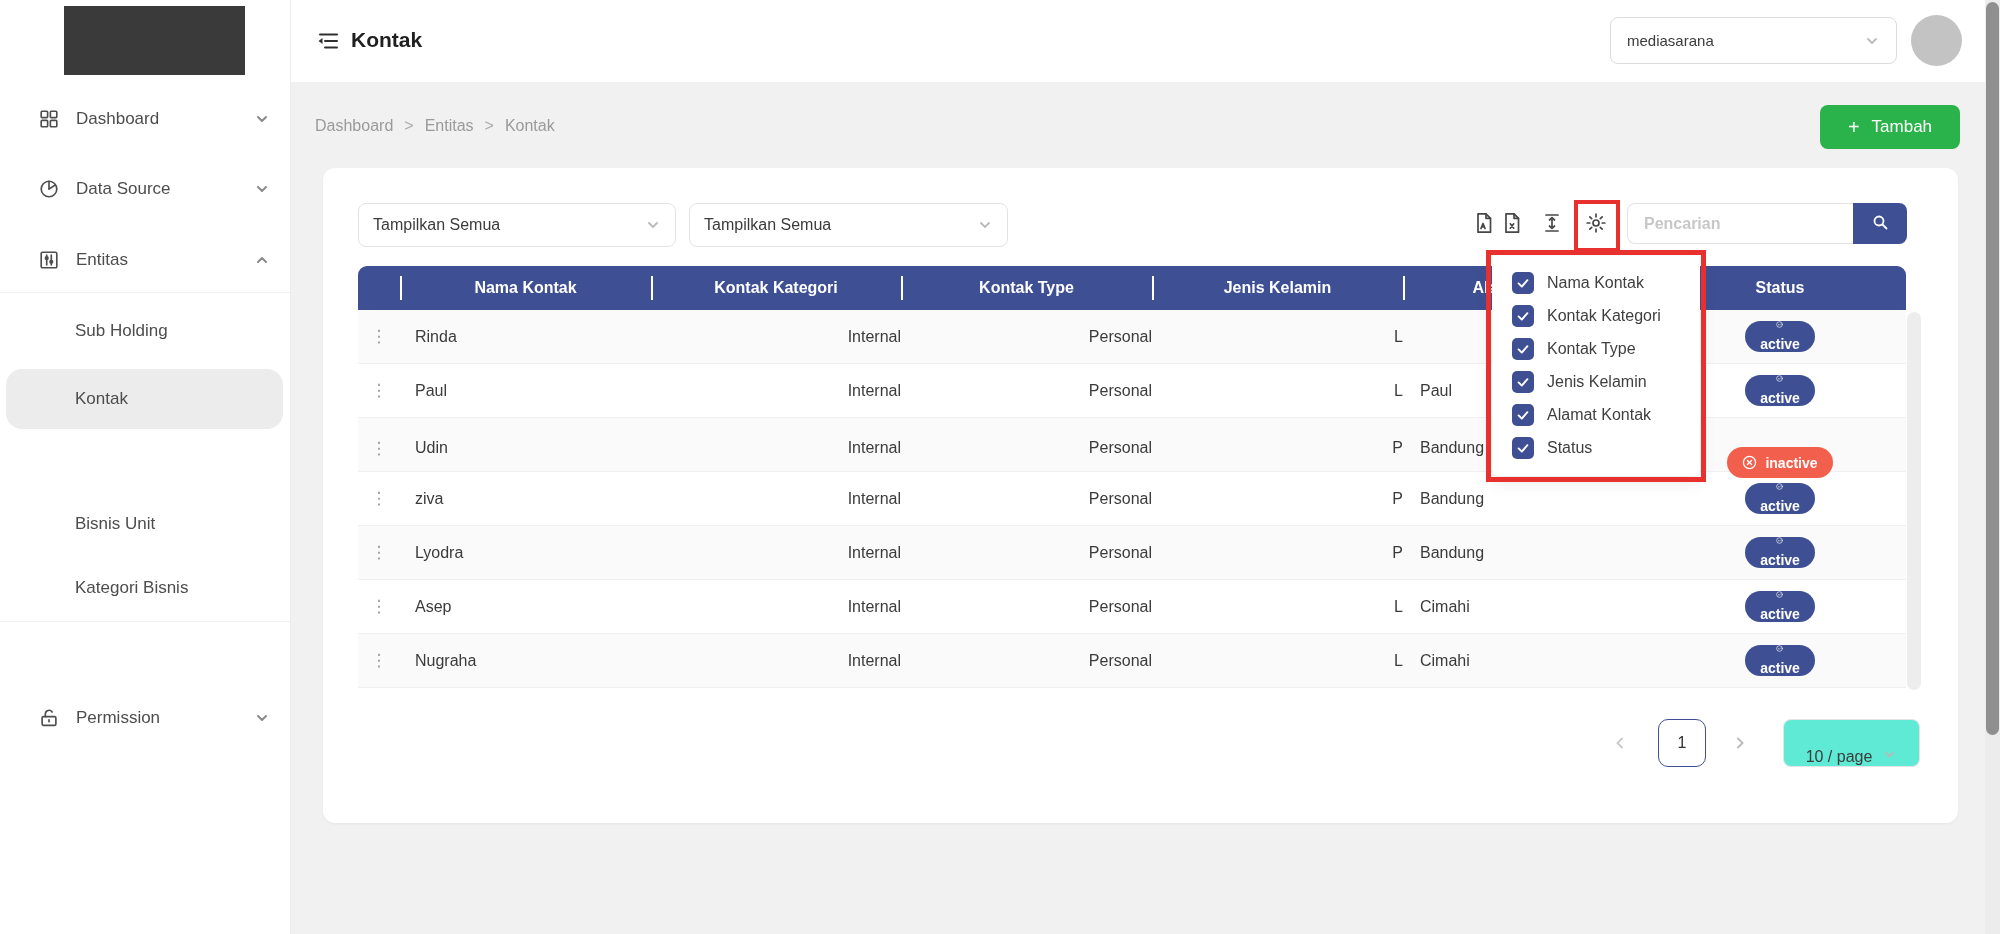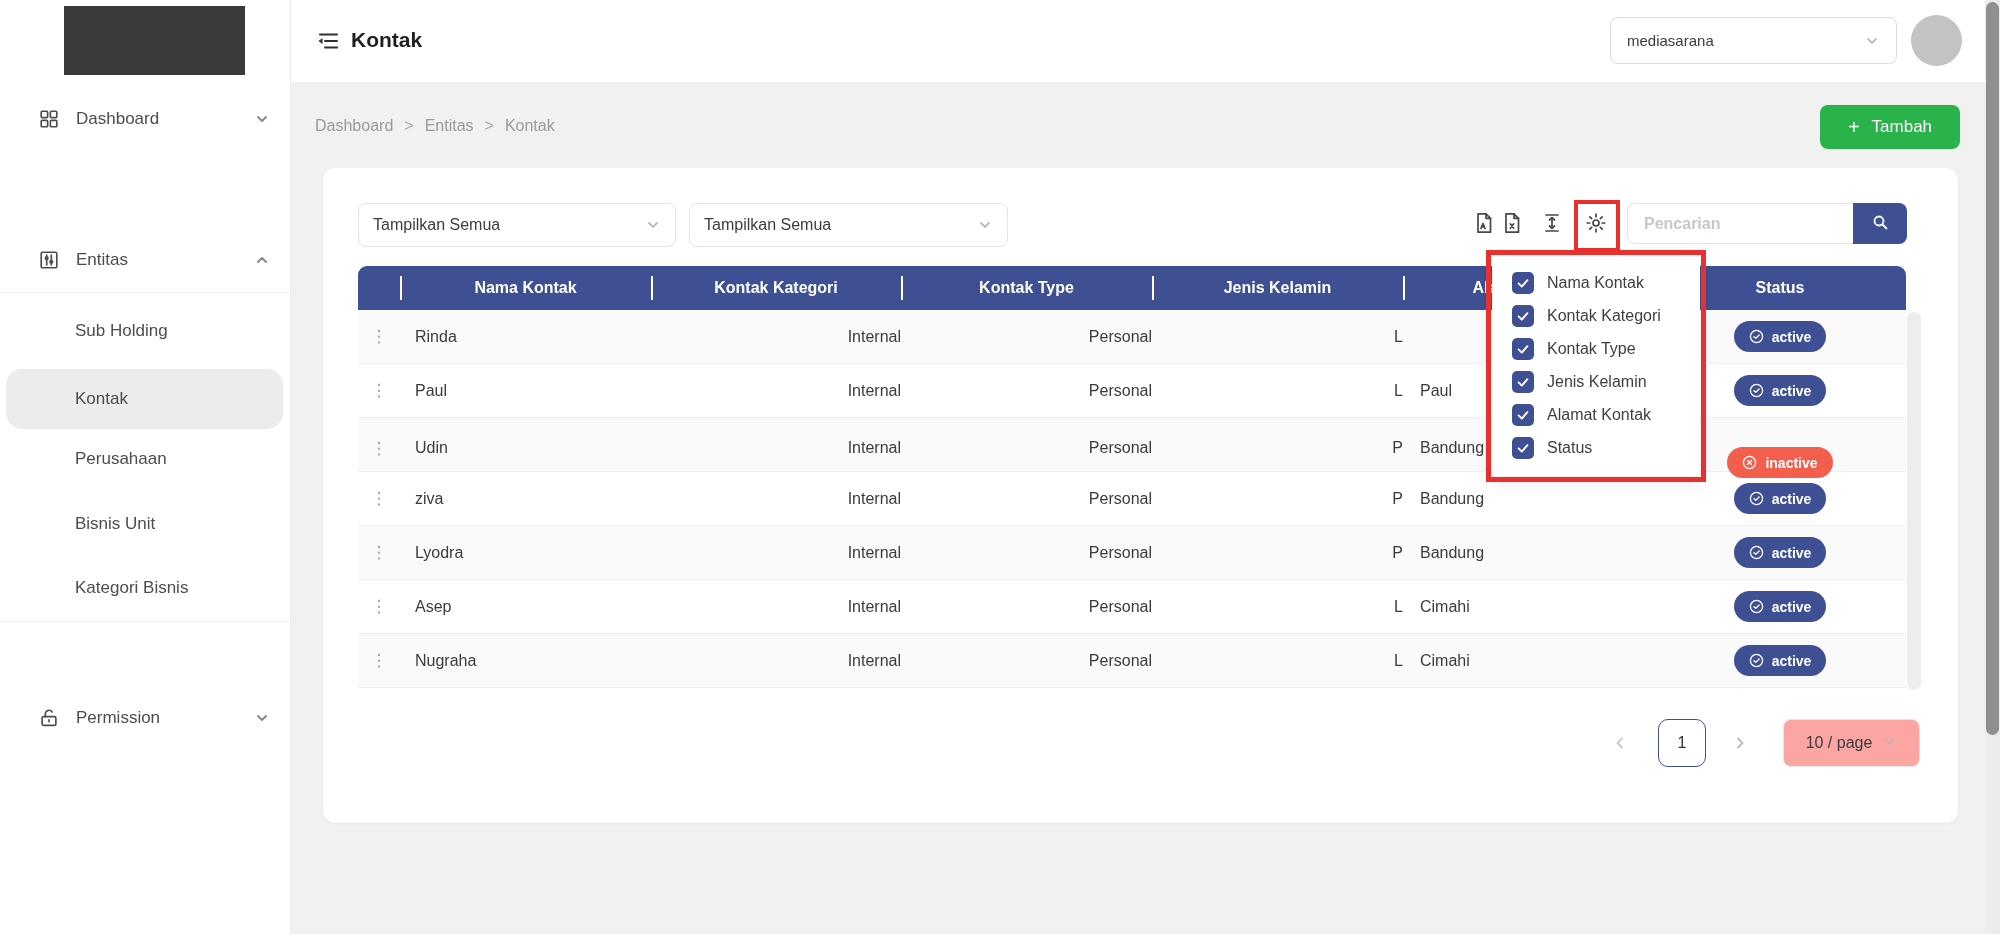--- a/index.html
+++ b/index.html
@@ -65,38 +65,38 @@
   .t-head .hc:not(:first-child)::before{content:"";position:absolute;left:0;top:10px;width:2px;height:24px;background:#fff;}
   .t-row{display:grid;grid-template-columns:42px 251px 250px 251px 251px 251px 252px;height:54px;align-items:center;border-bottom:1px solid #f0f0f0;background:#fff;}
   .t-row.stripe{background:var(--table-stripe);}
   .t-row .c{font-size:16px;color:#3b3b3b;}
   .c.kebab{text-align:center;color:#9c9c9c;font-size:17px;cursor:pointer;line-height:1;}
   .c.left{padding-left:15px;text-align:left;}
   .c.center{text-align:right;}
   .c.alamat{padding-left:17px;text-align:left;}
   .c.status{display:flex;justify-content:center;}
   .badge{display:inline-flex;align-items:center;gap:8px;height:31px;padding:0 15px;border-radius:16px;color:#fff;font-size:14px;font-weight:700;cursor:default;}
-  .badge.active{background:var(--primary-blue);}
+  .badge.active{background:var(--primary-blue);flex-direction:column;}
   .badge.inactive{background:var(--inactive-red);margin-top:29px;}
   .tbl-scroll{position:absolute;left:1584px;top:144px;width:14px;height:378px;background:#ededed;border-radius:7px;}
 
   
   .colmenu-red-box{position:absolute;left:1163px;top:82px;width:220px;height:232px;border:5px solid var(--annotation-red);z-index:28;background:transparent;pointer-events:none;}
   .col-menu{position:absolute;left:1169px;top:88px;width:208px;height:220px;background:#fff;border-radius:6px;box-shadow:0 6px 16px rgba(0,0,0,.10);z-index:27;padding-top:10px;}
   .cm-item{display:flex;align-items:center;gap:13px;height:33px;padding-left:20px;cursor:pointer;}
   .cm-item .cbx{width:22px;height:22px;border-radius:5px;background:var(--primary-blue);display:flex;align-items:center;justify-content:center;flex:0 0 auto;}
   .cm-item .cl{font-size:16px;color:#3f3f3f;}
 
   
   .pager{position:absolute;left:0;top:551px;width:1635px;height:48px;}
   .pg-arrow{position:absolute;top:12px;width:24px;height:24px;display:flex;align-items:center;justify-content:center;cursor:pointer;}
   .pg-prev{left:1285px;}
   .pg-next{left:1405px;}
   .pg-current{position:absolute;left:1335px;top:0;width:48px;height:48px;border:1.5px solid var(--primary-blue);border-radius:10px;background:#fff;display:flex;align-items:center;justify-content:center;font-size:16px;color:#333;cursor:pointer;}
-  .pg-size{position:absolute;left:1460px;top:0;width:137px;height:48px;border:1px solid #e4e4e4;border-radius:8px;background:#fca5a5;display:flex;align-items:center;justify-content:center;gap:10px;font-size:16px;color:#3c3c3c;cursor:pointer;}
+  .pg-size{position:absolute;left:1460px;top:0;width:137px;height:48px;border:1px solid #e4e4e4;border-radius:8px;background:#5eead4;display:flex;align-items:flex-end;justify-content:center;gap:10px;font-size:16px;color:#3c3c3c;cursor:pointer;}
 
   
   .pg-scroll-track{position:absolute;right:0;top:0;width:15px;height:934px;background:#ececec;z-index:50;}
   .pg-scroll-thumb{position:absolute;right:1px;top:2px;width:13px;height:733px;background:#8f8f8f;border-radius:7px;}
 </style>
 </head>
 <body>
 
 <div class="sidebar">
   <div class="logo-block"></div>
@@ -111,20 +111,35 @@
         </svg>
     </span>
     <span class="lbl">Dashboard</span>
     <span class="chev">
         <svg class="chv" width="16" height="16" viewBox="0 0 16 16">
           <polyline points="4,6 8,10 12,6"></polyline>
         </svg>
       </span>
   </div>
 
+  <div class="side-item" style="top:167px">
+    <span class="mi">
+      <svg class="ic" width="22" height="22" viewBox="0 0 24 24">
+          <circle cx="12" cy="12" r="8.5"></circle>
+          <line x1="12" y1="12" x2="12" y2="3.5"></line>
+          <line x1="12" y1="12" x2="19" y2="7.5"></line>
+        </svg>
+    </span>
+    <span class="lbl">Data Source</span>
+    <span class="chev">
+        <svg class="chv" width="16" height="16" viewBox="0 0 16 16">
+          <polyline points="4,6 8,10 12,6"></polyline>
+        </svg>
+      </span>
+  </div>
 
   <div class="side-item" style="top:238px">
     <span class="mi">
       <svg class="ic" width="22" height="22" viewBox="0 0 24 24">
           <rect x="3.5" y="3.5" width="17" height="17" rx="1.5"></rect>
           <line x1="9.5" y1="6.5" x2="9.5" y2="17.5"></line>
           <line x1="14.5" y1="6.5" x2="14.5" y2="17.5"></line>
           <circle cx="9.5" cy="10" r="1.4"></circle>
           <circle cx="14.5" cy="14" r="1.4"></circle>
         </svg>
@@ -136,23 +151,20 @@
         </svg>
       </span>
   </div>
 
   <div class="submenu-block">
     <div class="sub-item" style="top:8px">
         <span>Sub Holding</span>
       </div>
     <div class="sub-item active" style="top:76px">
         <span>Kontak</span>
-      </div>
-    <div class="sub-item" style="top:136px">
-        <span>Perusahaan</span>
       </div>
     <div class="sub-item" style="top:201px">
         <span>Bisnis Unit</span>
       </div>
     <div class="sub-item" style="top:265px">
         <span>Kategori Bisnis</span>
       </div>
   </div>
 
 

